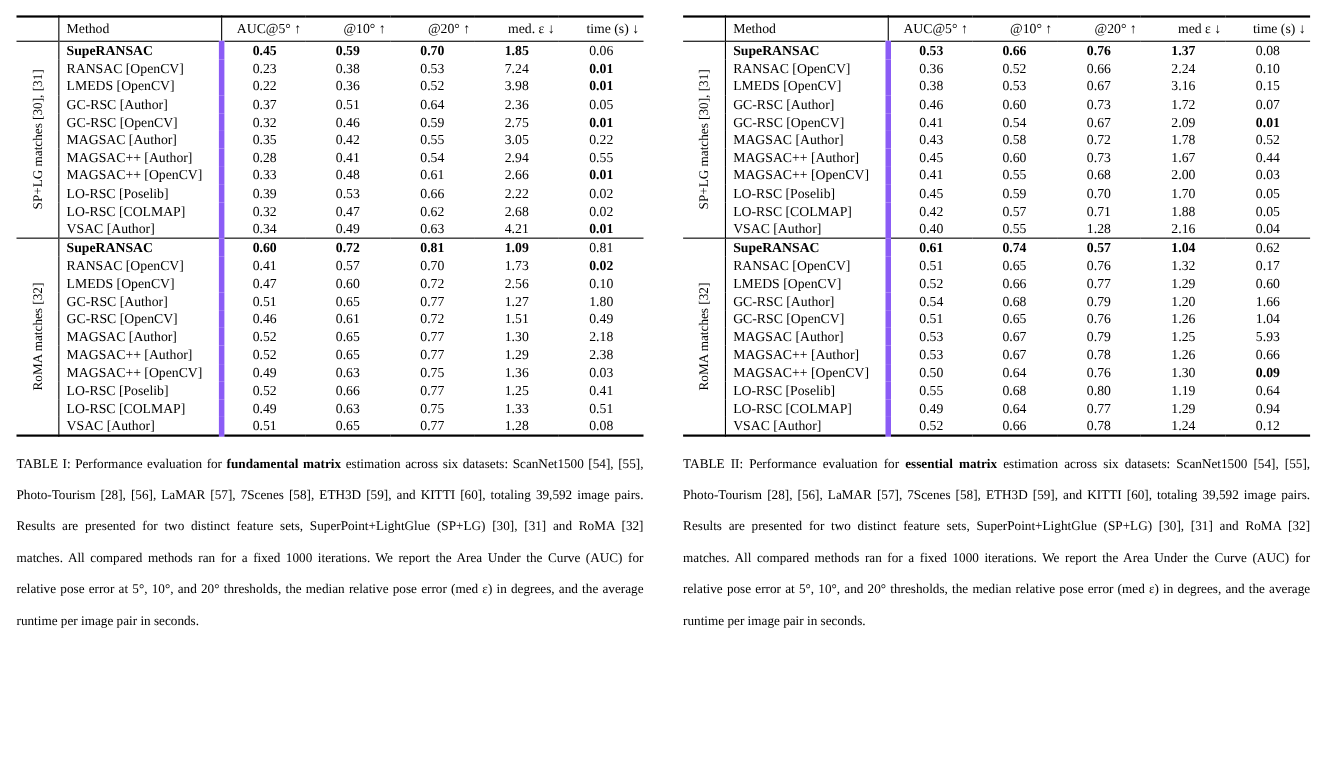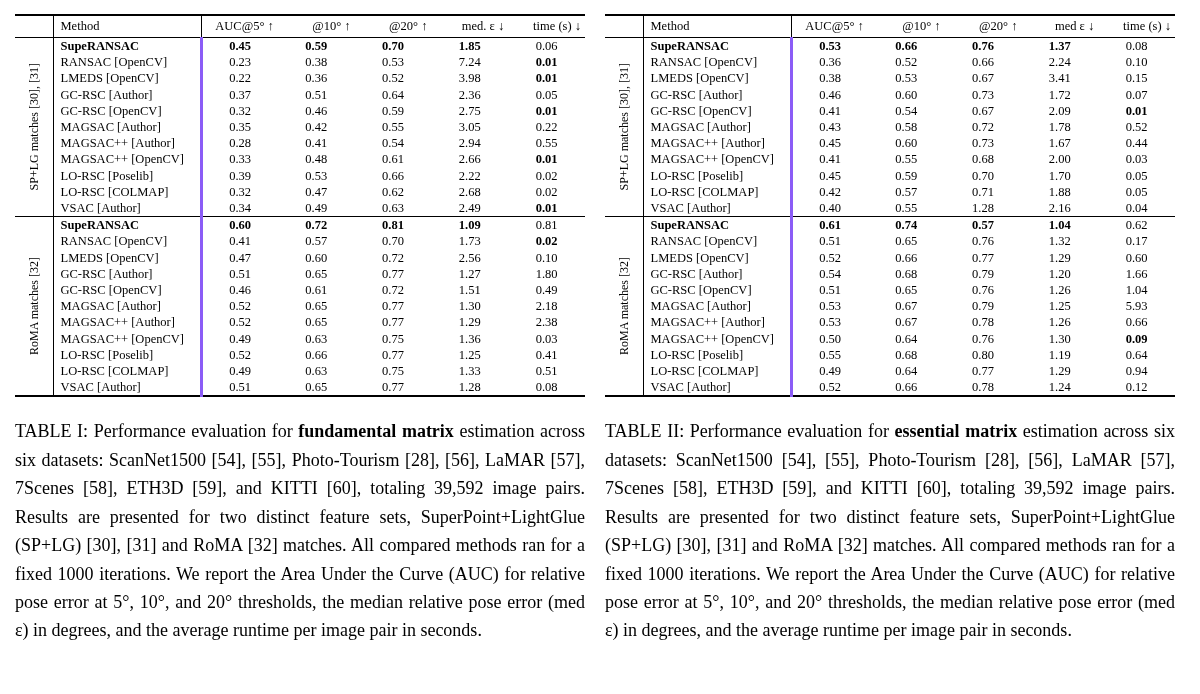--- a/index.html
+++ b/index.html
@@ -1,21 +1,21 @@
 <!DOCTYPE html>
 <html><head>
 <meta charset="utf-8">
 <style>
   * { margin: 0; padding: 0; box-sizing: border-box; }
   html, body { background: #ffffff; }
   body {
     width: 1200px; height: 694px; overflow: hidden;
     font-family: "Liberation Serif", serif; color: #000;
   }
-  .page { display: flex; gap: 20px; padding: 14px 15px 0 15px; }
+  .page { display: flex; gap: 36px; padding: 14px 15px 0 15px; }
   .col { width: 570px; flex: 0 0 570px; }
 
   
   table.results-table {
     width: 570px; table-layout: fixed; border-collapse: collapse;
     border-top: 2px solid #000; border-bottom: 2px solid #000;
     font-size: 12.5px;
   }
   table.results-table thead tr { border-bottom: 1px solid #000; }
   table.results-table tbody.group + tbody.group { border-top: 1px solid #000; }
@@ -25,28 +25,28 @@
 
   th.spacer-h { width: 38px; border-right: 1px solid #000; }
   th.method-h { width: 148px; text-align: left; padding-left: 7px; border-right: 1px solid #000; }
   th.num-h    { text-align: right; }
 
   th.rot-cell { border-right: 1px solid #000; text-align: center; vertical-align: middle; padding: 0; }
   .rot {
     writing-mode: vertical-rl; transform: rotate(180deg);
     white-space: nowrap; font-size: 12px; margin: 0 auto;
   }
-  td.method { text-align: left; padding-left: 7px; border-right: 3px solid #8b5cf6; white-space: nowrap; }
+  td.method { text-align: left; padding-left: 7px; border-right: 5px solid #8b5cf6; white-space: nowrap; }
   td.num { text-align: center; }
   .b { font-weight: bold; }
 
   
   .caption {
-    margin-top: 20px; width: 570px;
-    font-size: 18px; line-height: 28.4px;
+    margin-top: 10px; width: 570px;
+    font-size: 12px; line-height: 28.4px;
     text-align: justify;
   }
 </style>
 </head>
 <body>
 
 <div class="page">
 
   <div class="col">
     <table class="results-table">
@@ -143,21 +143,21 @@
             <td class="num">0.47</td>
             <td class="num">0.62</td>
             <td class="num">2.68</td>
             <td class="num">0.02</td>
           </tr>
           <tr>
             <td class="method">VSAC [Author]</td>
             <td class="num">0.34</td>
             <td class="num">0.49</td>
             <td class="num">0.63</td>
-            <td class="num">2.49</td>
+            <td class="num">4.21</td>
             <td class="num b">0.01</td>
           </tr>
         </tbody>
         <tbody class="group">
           <tr>
             <th class="rot-cell" rowspan="11">
               <div class="rot">RoMA matches [32]</div>
             </th>
             <td class="method b">SupeRANSAC</td>
             <td class="num b">0.60</td>
@@ -282,21 +282,21 @@
             <td class="num">0.52</td>
             <td class="num">0.66</td>
             <td class="num">2.24</td>
             <td class="num">0.10</td>
           </tr>
           <tr>
             <td class="method">LMEDS [OpenCV]</td>
             <td class="num">0.38</td>
             <td class="num">0.53</td>
             <td class="num">0.67</td>
-            <td class="num">3.41</td>
+            <td class="num">3.16</td>
             <td class="num">0.15</td>
           </tr>
           <tr>
             <td class="method">GC-RSC [Author]</td>
             <td class="num">0.46</td>
             <td class="num">0.60</td>
             <td class="num">0.73</td>
             <td class="num">1.72</td>
             <td class="num">0.07</td>
           </tr>

